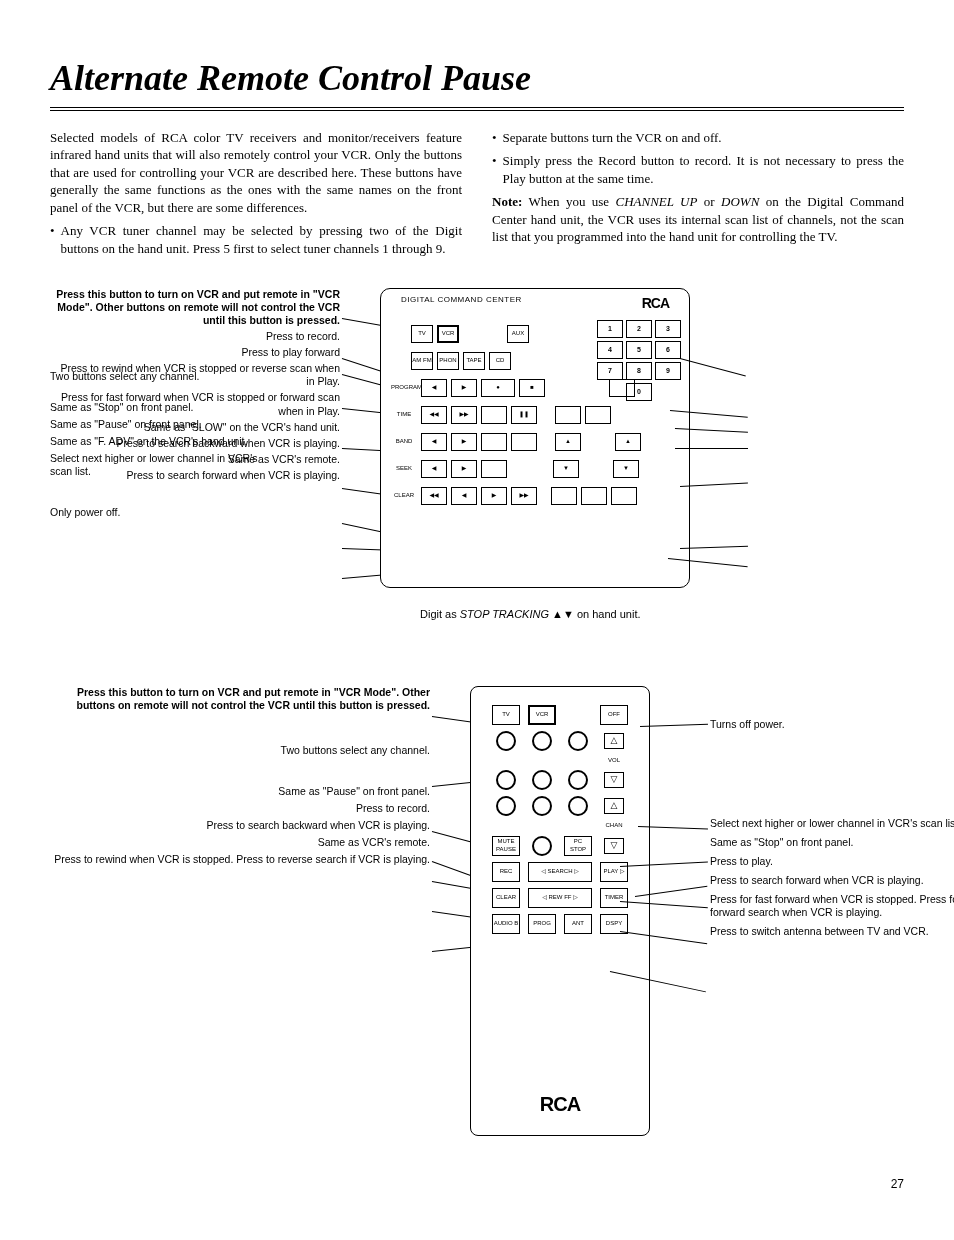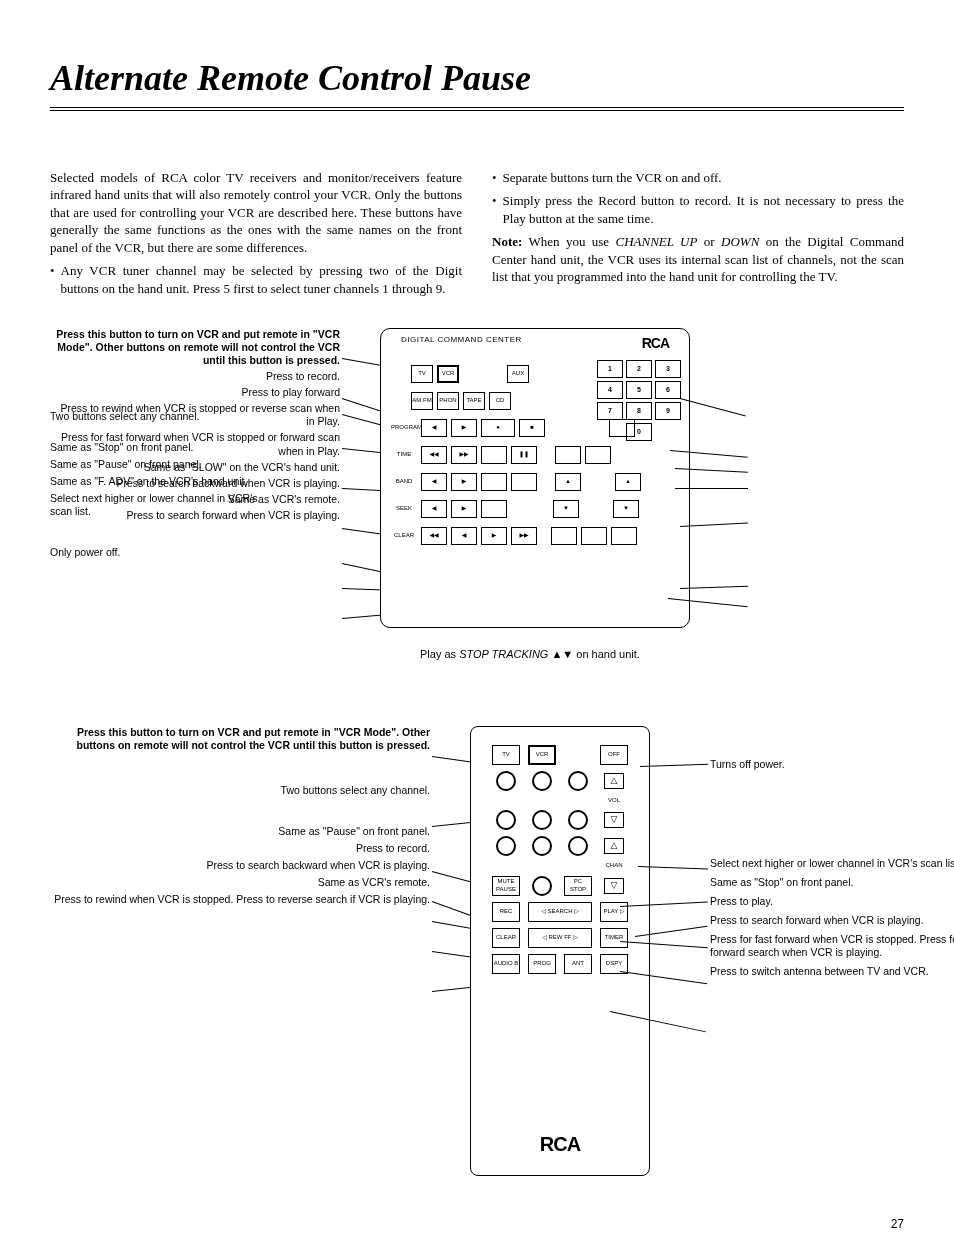--- a/index.html
+++ b/index.html
@@ -15,21 +15,21 @@
   }
   .title {
     font-size: 36px;
     font-style: italic;
     font-weight: bold;
     font-family: 'Times New Roman', serif;
     margin-bottom: 4px;
   }
   .title-rule { border-top: 4px double #000; margin-bottom: 18px; }
   .intro-cols { display: flex; gap: 30px; margin-bottom: 24px; }
-  .intro-col { flex: 1; text-align: justify; margin-top: 40px; }
+  .intro-col { flex: 1; text-align: justify; }
   .intro-col p { margin: 0 0 6px 0; }
   .bul { display: flex; }
   .bul::before { content: "•"; margin-right: 6px; }
   .bold { font-weight: bold; }
   .ital { font-style: italic; }
   .note { margin-top: 16px; }
 
   
   .diag1 {
     position: relative;
@@ -286,21 +286,21 @@
     <div style="height:10px;"></div>
     <div>Same as "Stop" on front panel.</div>
     <div>Same as "Pause" on front panel.</div>
     <div>Same as "F. ADV" on the VCR's hand unit.</div>
     <div>Select next higher or lower channel in VCR's scan list.</div>
     <div style="height:20px;"></div>
     <div>Only power off.</div>
   </div>
 
   <div class="r1-subcaption">
-    <span>Play as </span><span class="ital">STOP TRACKING</span><span> ▲▼ on hand unit.</span>
+    <span>Digit as </span><span class="ital">STOP TRACKING</span><span> ▲▼ on hand unit.</span>
   </div>
 </div>
 
 <div class="diag2">
   <div class="d2-left" style="top:0;">
     <div class="bold">Press this button to turn on VCR and put remote in "VCR Mode". Other buttons on remote will not control the VCR until this button is pressed.</div>
     <div style="height:24px;"></div>
     <div>Two buttons select any channel.</div>
     <div style="height:20px;"></div>
     <div>Same as "Pause" on front panel.</div>

